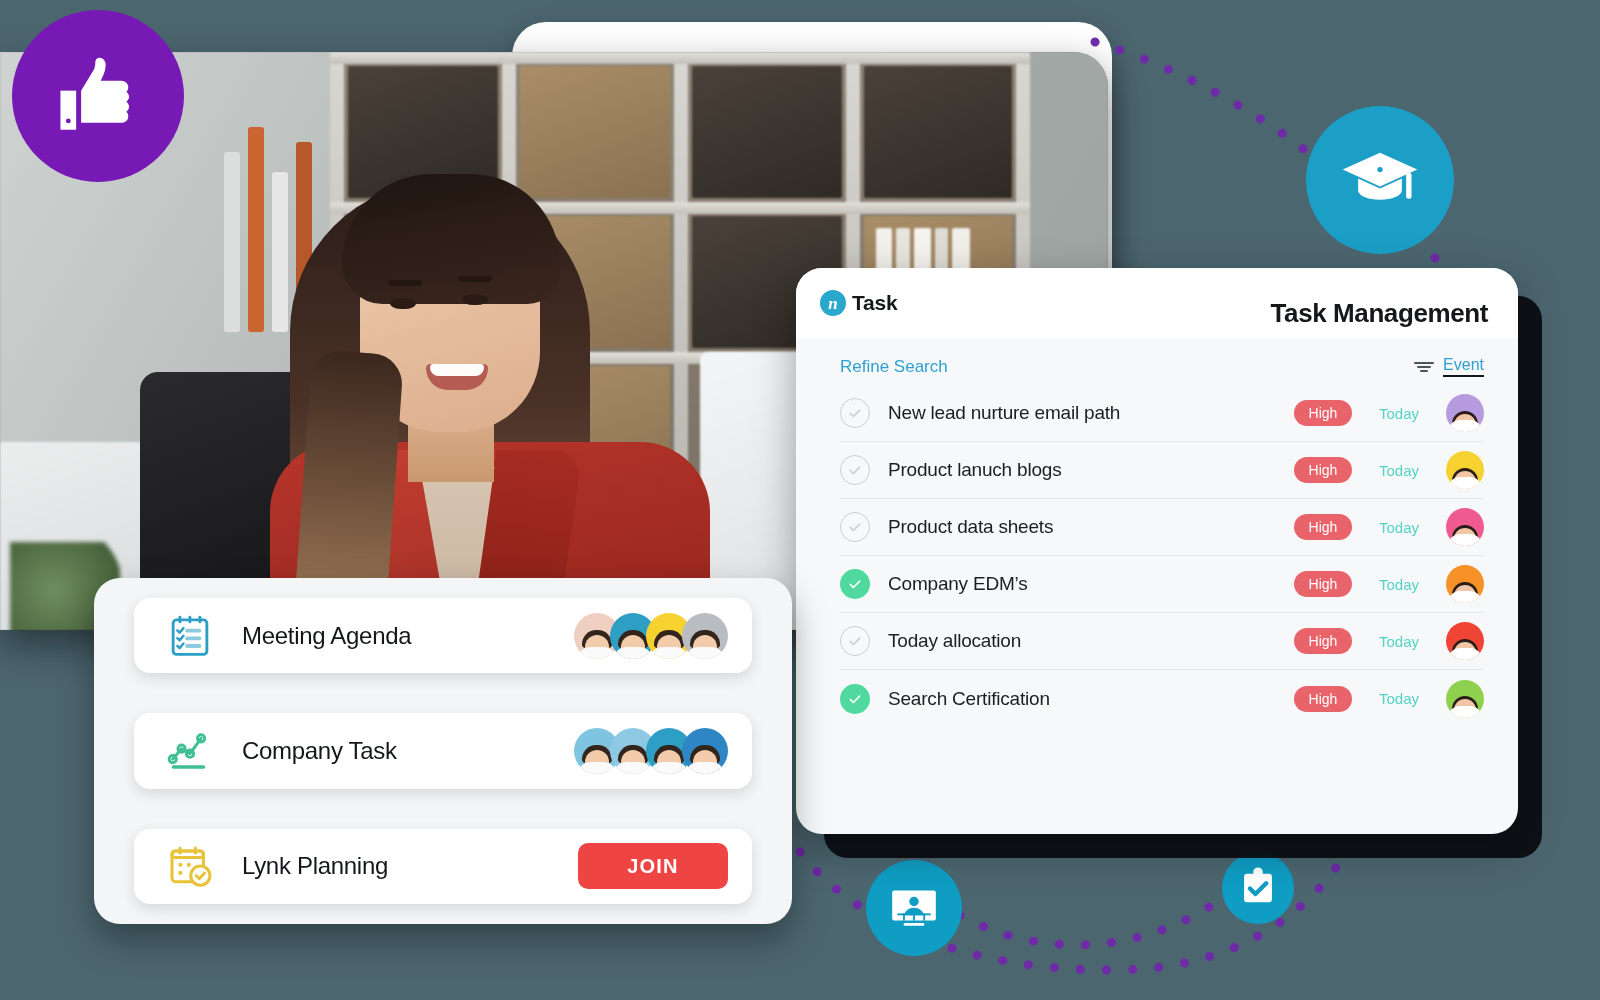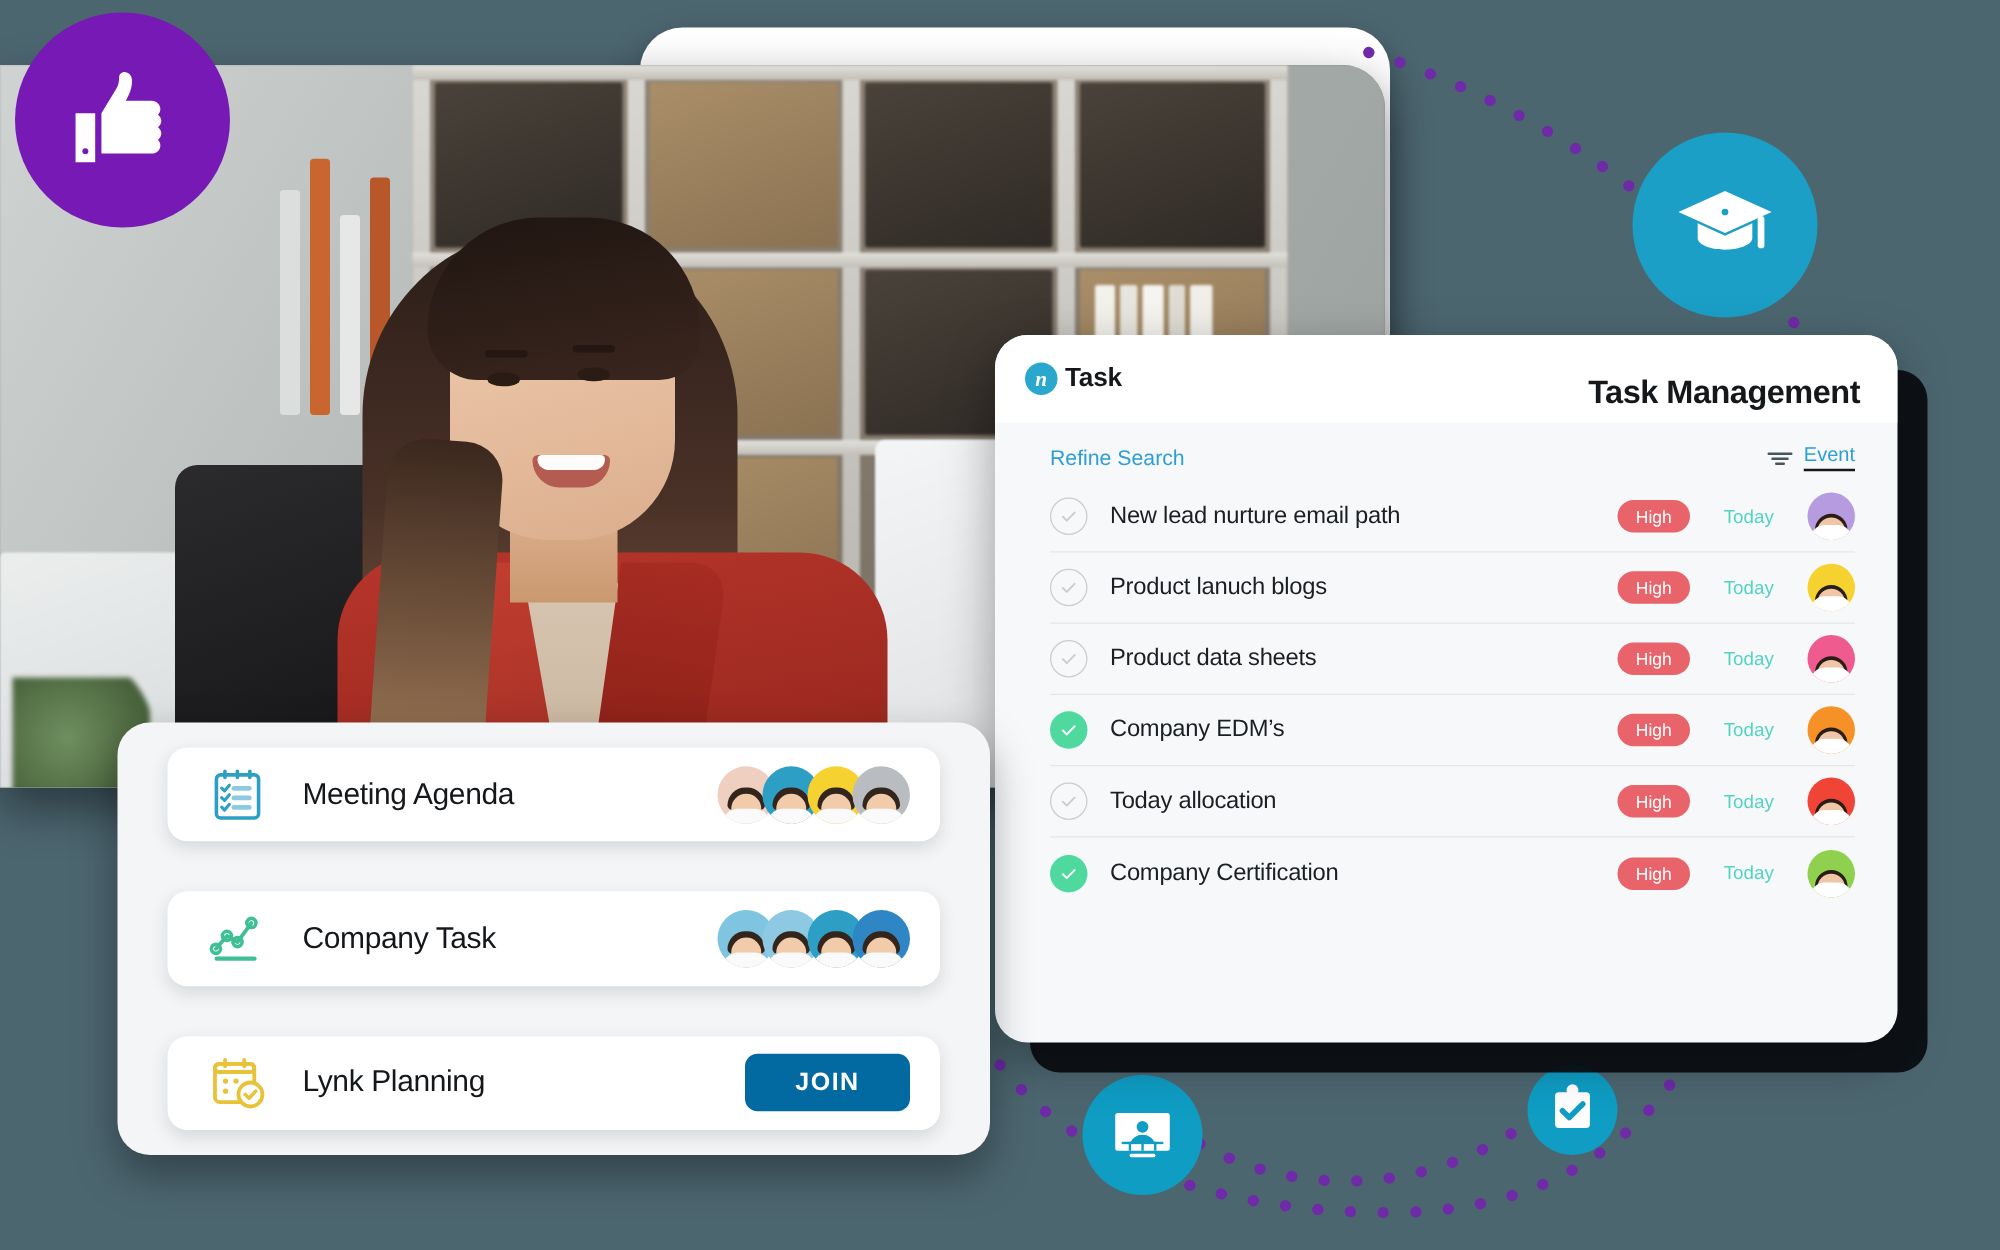--- a/index.html
+++ b/index.html
@@ -280,22 +280,22 @@
     position:absolute; left:50%; top:38%; transform:translate(-50%,0);
     width:30px; height:18px; border-radius:15px 15px 4px 4px;
     background:#33241c;
   }
   .ag-body{
     position:absolute; left:50%; bottom:-4px; transform:translateX(-50%);
     width:40px; height:16px; border-radius:14px 14px 0 0;
     background:#fafafa;
   }
   .join-btn{
-    width:132px; height:46px; border-radius:10px;
-    background:#0369a1; color:#fff;
+    width:150px; height:46px; border-radius:10px;
+    background:#ef4444; color:#fff;
     font-size:20px; font-weight:700; letter-spacing:1.2px;
     display:flex; align-items:center; justify-content:center;
     border:none; cursor:pointer;
     font-family:"Liberation Sans", sans-serif;
   }
 </style>
 </head>
 <body>
 
 <div class="stage">
@@ -507,21 +507,21 @@
             <span class="av-face"></span>
             <span class="av-body"></span>
           </span>
         </div>
         <div class="task-row">
           <span class="check done">
             <svg width="16" height="16" viewBox="0 0 24 24">
               <path fill="none" stroke="#ffffff" stroke-width="2.4" stroke-linecap="round" stroke-linejoin="round" d="M5 12.6l4.6 4.6L19 7.6"></path>
             </svg>
           </span>
-          <span class="task-name">Company Certification</span>
+          <span class="task-name">Search Certification</span>
           <span class="pill">High</span>
           <span class="due">Today</span>
           <span class="avatar" style="background:#8fd14f">
             <span class="av-hair"></span>
             <span class="av-face"></span>
             <span class="av-body"></span>
           </span>
         </div>
       </div>
   </div>

